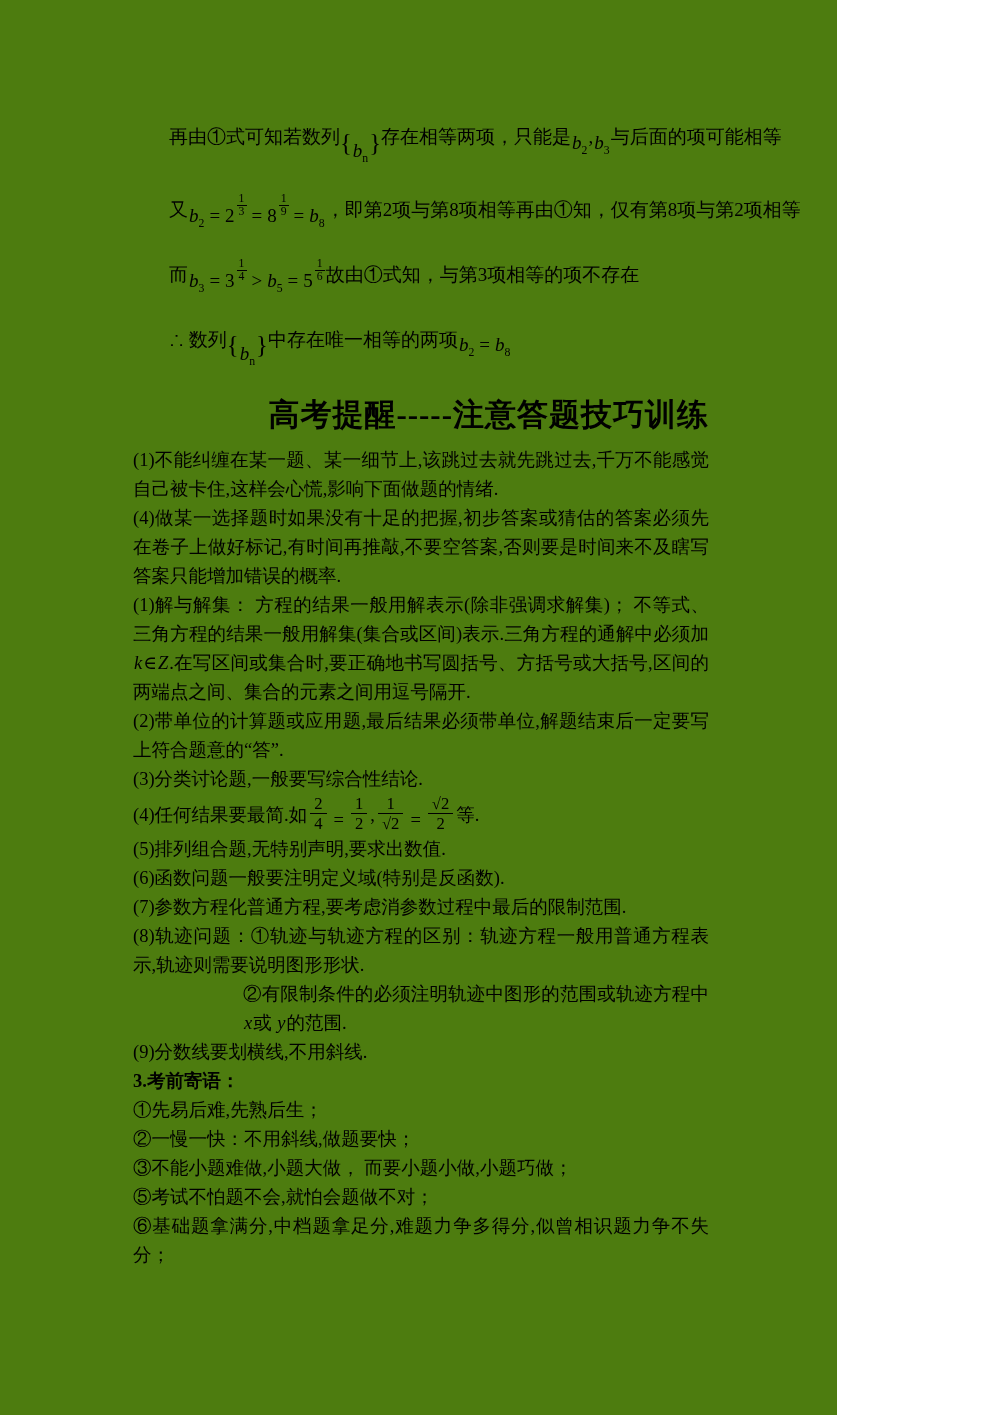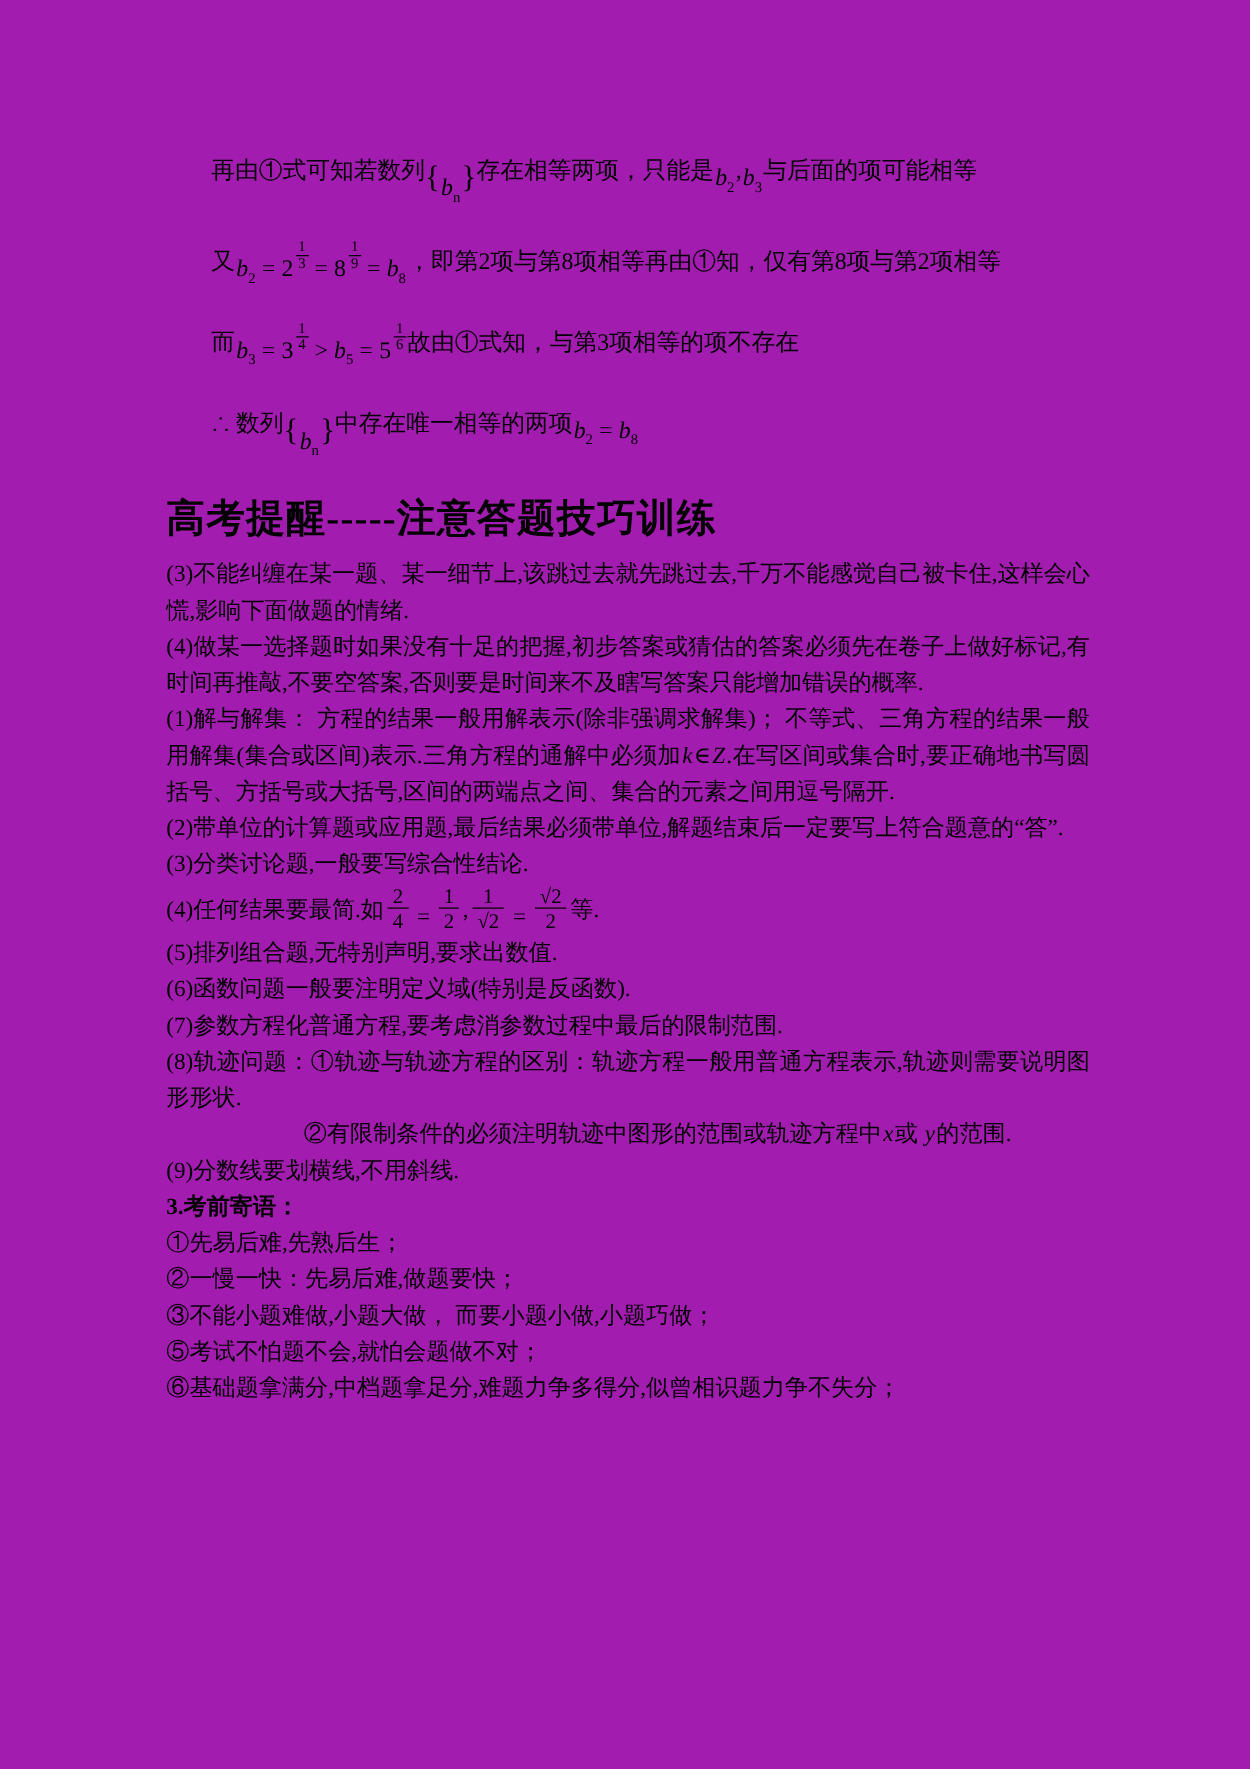--- a/index.html
+++ b/index.html
@@ -1,20 +1,20 @@
 <!DOCTYPE html>
 <html><head>
 <meta charset="utf-8">
 <style>
   html,body{margin:0;padding:0;background:#ffffff;}
   .page{
     position:relative;
-    width:1000px;
+    width:837px;
     height:1415px;
-    background:#a21caf;
+    background:#4d7c0f;
     color:#000000;
     font-family:"Liberation Serif","DejaVu Serif",serif;
     box-sizing:border-box;
     padding:118px 128px 0 133px;
     overflow:hidden;
   }
   
   .math-block{padding-left:36px;}
   .mline{
     margin:0 0 21px 0;
@@ -48,21 +48,21 @@
     line-height:1.15;
     margin:0 3px;
   }
   .bfrac .fn{display:block;border-bottom:1px solid #000;padding:0 4px;}
   .bfrac .fd{display:block;padding:0 4px;}
   .mseq{vertical-align:-0.45em;white-space:nowrap;}
   .mseq .brace{font-size:1.3em;vertical-align:0.05em;}
   
   .title{
     margin:14px 0 10px 0;
-    text-align:left;
+    text-align:right;
     font-size:31px;
     font-weight:bold;
     line-height:42px;
     letter-spacing:1px;
   }
   
   .body-text{font-size:18.5px;line-height:29px;}
   .para{
     margin:0;
     text-align:justify;
@@ -78,32 +78,32 @@
 
 <div class="page">
   <div class="math-block" id="math-block">
       <p class="mline"><span>再由①式可知若数列</span><span class="mseq"><span class="brace">{</span><span class="mvar"><i>b</i><sub>n</sub></span><span class="brace">}</span></span><span>存在相等两项，只能是</span><span class="mvar"><i>b</i><sub>2</sub></span><span>,</span><span class="mvar"><i>b</i><sub>3</sub></span><span>与后面的项可能相等</span></p>
       <p class="mline"><span>又</span><span class="mvar"><i>b</i><sub>2</sub></span><span class="mop">=</span><span class="mvar"><span>2</span><span class="sfrac"><span class="fn">1</span><span class="fd">3</span></span></span><span class="mop">=</span><span class="mvar"><span>8</span><span class="sfrac"><span class="fn">1</span><span class="fd">9</span></span></span><span class="mop">=</span><span class="mvar"><i>b</i><sub>8</sub></span><span>，即第2项与第8项相等再由①知，仅有第8项与第2项相等</span></p>
       <p class="mline"><span>而</span><span class="mvar"><i>b</i><sub>3</sub></span><span class="mop">=</span><span class="mvar"><span>3</span><span class="sfrac"><span class="fn">1</span><span class="fd">4</span></span></span><span class="mop">&gt;</span><span class="mvar"><i>b</i><sub>5</sub></span><span class="mop">=</span><span class="mvar"><span>5</span><span class="sfrac"><span class="fn">1</span><span class="fd">6</span></span></span><span>故由①式知，与第3项相等的项不存在</span></p>
       <p class="mline"><span>∴ 数列</span><span class="mseq"><span class="brace">{</span><span class="mvar"><i>b</i><sub>n</sub></span><span class="brace">}</span></span><span>中存在唯一相等的两项</span><span class="mvar"><i>b</i><sub>2</sub></span><span class="mop">=</span><span class="mvar"><i>b</i><sub>8</sub></span></p>
     </div>
   <h1 class="title">高考提醒-----注意答题技巧训练</h1>
   <div class="body-text" id="body-block">
-      <p class="para"><span>(3)不能纠缠在某一题、某一细节上,该跳过去就先跳过去,千万不能感觉自己被卡住,这样会心慌,影响下面做题的情绪.</span></p>
+      <p class="para"><span>(1)不能纠缠在某一题、某一细节上,该跳过去就先跳过去,千万不能感觉自己被卡住,这样会心慌,影响下面做题的情绪.</span></p>
       <p class="para"><span>(4)做某一选择题时如果没有十足的把握,初步答案或猜估的答案必须先在卷子上做好标记,有时间再推敲,不要空答案,否则要是时间来不及瞎写答案只能增加错误的概率.</span></p>
       <p class="para"><span> (1)解与解集： 方程的结果一般用解表示(除非强调求解集)； 不等式、三角方程的结果一般用解集(集合或区间)表示.三角方程的通解中必须加</span><span class="ital">k</span><span>∈</span><span class="ital">Z</span><span>.在写区间或集合时,要正确地书写圆括号、方括号或大括号,区间的两端点之间、集合的元素之间用逗号隔开.</span></p>
       <p class="para"><span>(2)带单位的计算题或应用题,最后结果必须带单位,解题结束后一定要写上符合题意的“答”.</span></p>
       <p class="para"><span>(3)分类讨论题,一般要写综合性结论.</span></p>
       <p class="para"><span>(4)任何结果要最简.如</span><span class="bfrac"><span class="fn">2</span><span class="fd">4</span></span><span class="mop">=</span><span class="bfrac"><span class="fn">1</span><span class="fd">2</span></span><span>,</span><span class="bfrac"><span class="fn">1</span><span class="fd">√2</span></span><span class="mop">=</span><span class="bfrac"><span class="fn">√2</span><span class="fd">2</span></span><span>等.</span></p>
       <p class="para"><span>(5)排列组合题,无特别声明,要求出数值.</span></p>
       <p class="para"><span>(6)函数问题一般要注明定义域(特别是反函数).</span></p>
       <p class="para"><span>(7)参数方程化普通方程,要考虑消参数过程中最后的限制范围.</span></p>
       <p class="para"><span>(8)轨迹问题：①轨迹与轨迹方程的区别：轨迹方程一般用普通方程表示,轨迹则需要说明图形形状.</span></p>
       <p class="para ind"><span>②有限制条件的必须注明轨迹中图形的范围或轨迹方程中</span><span class="ital">x</span><span>或 </span><span class="ital">y</span><span>的范围.</span></p>
       <p class="para"><span>(9)分数线要划横线,不用斜线.</span></p>
       <p class="para"><span class="bold">3.考前寄语：</span></p>
       <p class="para"><span>①先易后难,先熟后生；</span></p>
-      <p class="para"><span>②一慢一快：先易后难,做题要快；</span></p>
+      <p class="para"><span>②一慢一快：不用斜线,做题要快；</span></p>
       <p class="para"><span>③不能小题难做,小题大做， 而要小题小做,小题巧做；</span></p>
       <p class="para"><span>⑤考试不怕题不会,就怕会题做不对；</span></p>
       <p class="para"><span>⑥基础题拿满分,中档题拿足分,难题力争多得分,似曾相识题力争不失分；</span></p>
     </div>
 </div>
 
 </body></html>

